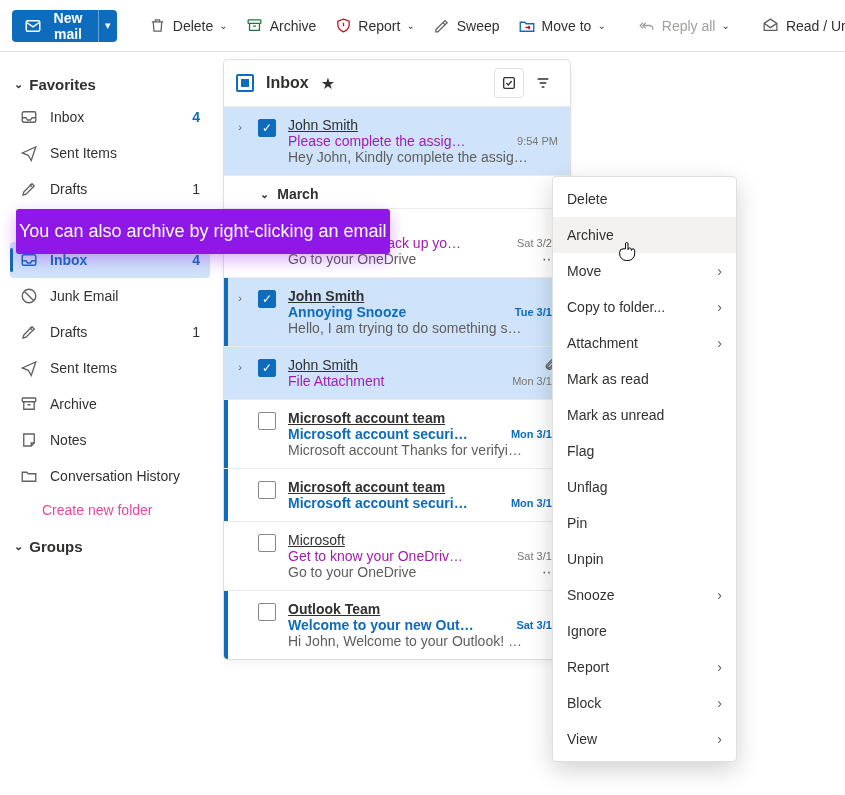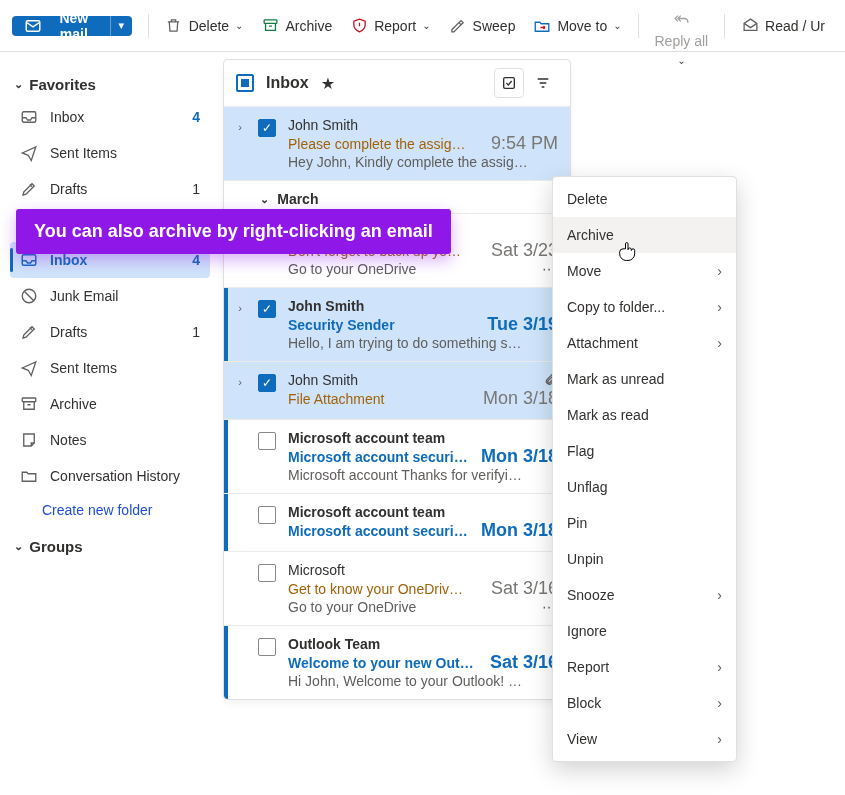--- a/index.html
+++ b/index.html
@@ -1,39 +1,39 @@
 <!DOCTYPE html>
 <html><head>
 <meta charset="utf-8">
 <style>
   * { box-sizing: border-box; margin: 0; padding: 0; font-family: "Segoe UI", Arial, sans-serif; }
   body { width: 845px; height: 795px; background: #fff; color: #323130; overflow: hidden; position: relative; font-size: 14px; }
 
   
   .toolbar { height: 52px; border-bottom: 1px solid #e1dfdd; display: flex; align-items: center; padding: 0 12px; gap: 2px; }
-  .newmail-group { display: flex; align-items: stretch; height: 20px; margin-right: 8px; }
+  .newmail-group { display: flex; align-items: stretch; height: 32px; margin-right: 8px; }
   .newmail-btn { background: #0f6cbd; color: #fff; border: none; border-radius: 4px 0 0 4px; display: flex; align-items: center; gap: 8px; padding: 0 12px; font-weight: 600; font-size: 14px; }
   .newmail-caret { background: #0f6cbd; border: none; border-radius: 0 4px 4px 0; width: 26px; border-left: 1px solid rgba(255,255,255,.35); color: #fff; display:flex;align-items:center;justify-content:center;}
   .vsep { width:1px; height:24px; background:#e1dfdd; margin:0 6px; }
   .tbtn { background: none; border: none; height: 32px; padding: 0 8px; display: flex; align-items: center; gap: 6px; color: #323130; font-size: 14px; border-radius: 4px; white-space:nowrap;}
   .tbtn .caret { font-size: 10px; color:#424242;}
-  .tbtn.disabled { color:#a19f9d;flex-direction:column; }
+  .tbtn.disabled { color:#a19f9d; }
   .ic { width:18px; height:18px; display:inline-flex; align-items:center; justify-content:center;}
 
   
   .main { display:flex; height: calc(100% - 52px); }
   .nav { width: 220px; padding: 18px 10px; overflow:hidden;}
   .nav-section-head { display:flex; align-items:center; gap:6px; font-weight:600; font-size:15px; padding:6px 4px; color:#323130; margin-top:6px;}
   .nav-section-head:first-child{margin-top:0;}
   .nav-item { display:flex; align-items:center; gap:12px; height:36px; padding:0 10px; border-radius:4px; color:#323130; position:relative;}
   .nav-item.selected { background:#cfe4fa; }
   .nav-item.selected::before { content:""; position:absolute; left:0; top:6px; bottom:6px; width:3px; background:#0f6cbd; border-radius:2px;}
   .nav-item .count { margin-left:auto; color:#0f6cbd; font-weight:600; }
   .nav-item.selected .label{font-weight:600; color:#0f6cbd;}
-  .nav-link { color:#1d4ed8; padding:8px 10px 8px 32px; }
+  .nav-link { color:#ec4899; padding:8px 10px 8px 32px; }
 
   
   .listpane { flex:1; padding-top:8px; position:relative; }
   .list-card { margin-left:4px; width: 346px; background:#fff; box-shadow: 0 0 0 1px #e1dfdd, 0 4px 10px rgba(0,0,0,.06); border-radius:4px; overflow:hidden;}
   .list-head { display:flex; align-items:center; height:46px; padding:0 12px; gap:12px;}
   .sqcheck { width:18px; height:18px; border:2px solid #0f6cbd; border-radius:2px; display:inline-flex; align-items:center; justify-content:center;}
   .sqcheck.inner::after{content:""; width:8px;height:8px;background:#0f6cbd;}
   .lh-title { font-weight:700; font-size:16px; }
   .star { color:#323130; font-size:16px;}
   .lh-actions { margin-left:auto; display:flex; gap:4px; align-items:center;}
@@ -41,42 +41,42 @@
   .lh-iconbtn.plain{border:none;}
   .msgs{}
   .msg { display:flex; gap:10px; padding:10px 12px 10px 8px; border-top:1px solid #edebe9; position:relative;}
   .msg.sel { background:#cfe4fa; }
   .msg.unread::before{ content:""; position:absolute; left:0; top:0; bottom:0; width:4px; background:#0f6cbd;}
   .chev-col{width:16px; display:flex; align-items:flex-start; justify-content:center; padding-top:4px; color:#605e5c;}
   .check-col{width:20px; display:flex; align-items:flex-start; padding-top:2px;}
   .box { width:18px;height:18px;border:1px solid #8a8886;border-radius:2px; background:#fff; display:inline-flex;align-items:center;justify-content:center;}
   .box.on{ background:#0f6cbd;border-color:#0f6cbd;color:#fff;font-size:12px;}
   .body-col{flex:1; min-width:0;}
-  .row1{display:flex; }
+  .row1{display:flex; text-decoration:underline;}
   .sender{font-weight:400; color:#323130;}
   .msg.unread .sender{font-weight:700;}
   .attach{margin-left:auto; color:#605e5c;}
   .row2{display:flex; align-items:center; gap:8px;}
-  .subject{flex:1; white-space:nowrap; overflow:hidden; text-overflow:ellipsis; color:#a16207;}
+  .subject{flex:1; white-space:nowrap; overflow:hidden; text-overflow:ellipsis; color:#a21caf;}
   .msg.unread .subject{color:#0f6cbd; font-weight:600;}
-  .date{color:#797775; font-size:18px; white-space:nowrap;}
+  .date{color:#797775; font-size:11px; white-space:nowrap;}
   .msg.unread .date{color:#0f6cbd; font-weight:600;}
   .preview{color:#605e5c; white-space:nowrap; overflow:hidden; text-overflow:ellipsis;}
   .more{ text-align:right; color:#605e5c; letter-spacing:2px; height:0;}
   .msg .more{height:auto; margin-top:-16px;}
   .month-head{ display:flex; align-items:center; gap:8px; padding:10px 12px 6px 36px; border-top:1px solid #edebe9; font-weight:600; color:#323130;}
 
   
   .ctx { position:absolute; left:552px; top:176px; width:185px; background:#fff; border:1px solid #e1dfdd; box-shadow:0 8px 24px rgba(0,0,0,.18); border-radius:4px; padding:4px 0;}
   .ctx-item{ height:36px; display:flex; align-items:center; padding:0 14px; color:#323130; position:relative;}
   .ctx-item.hover{ background:#f3f2f1;}
   .ctx-item .sub{ margin-left:auto; color:#605e5c;}
 
   
-  .tip { position:absolute; left:16px; top:209px; background:#8f18e8; color:#fff; font-size:18px; padding:12px 18px; border-radius:3px; box-shadow:0 6px 16px rgba(143,24,232,.35); z-index:50;font-weight:bold;}
+  .tip { position:absolute; left:16px; top:209px; background:#8f18e8; color:#fff; font-size:18px; padding:12px 3px; border-radius:3px; box-shadow:0 6px 16px rgba(143,24,232,.35); z-index:50;}
   .cursor { position:absolute; left:618px; top:242px; font-size:18px; z-index:60; pointer-events:none;}
 
   .chev{font-size:11px;}
   svg{display:block;}
 </style>
 </head>
 <body>
 
 <div class="toolbar">
   <div class="newmail-group">
@@ -346,21 +346,21 @@
               <span class="chev">›</span>
             </div>
             <div class="check-col">
               <span class="box on">✓</span>
             </div>
             <div class="body-col">
               <div class="row1">
                 <span class="sender">John Smith</span>
               </div>
               <div class="row2">
-                <span class="subject">Security Sender</span>
+                <span class="subject">Annoying Snooze</span>
                 <span class="date">Tue 3/19</span>
               </div>
               <div class="preview">Hello, I am trying to do something s…</div>
             </div>
           </div>
           <div class="msg sel">
             <div class="chev-col">
               <span class="chev">›</span>
             </div>
             <div class="check-col">
@@ -463,24 +463,24 @@
     </div>
     <div class="ctx-item">
       <span>Copy to folder...</span>
       <span class="sub">›</span>
     </div>
     <div class="ctx-item">
       <span>Attachment</span>
       <span class="sub">›</span>
     </div>
     <div class="ctx-item">
+      <span>Mark as read</span>
+    </div>
+    <div class="ctx-item">
       <span>Mark as unread</span>
-    </div>
-    <div class="ctx-item">
-      <span>Mark as read</span>
     </div>
     <div class="ctx-item">
       <span>Flag</span>
     </div>
     <div class="ctx-item">
       <span>Unflag</span>
     </div>
     <div class="ctx-item">
       <span>Pin</span>
     </div>

